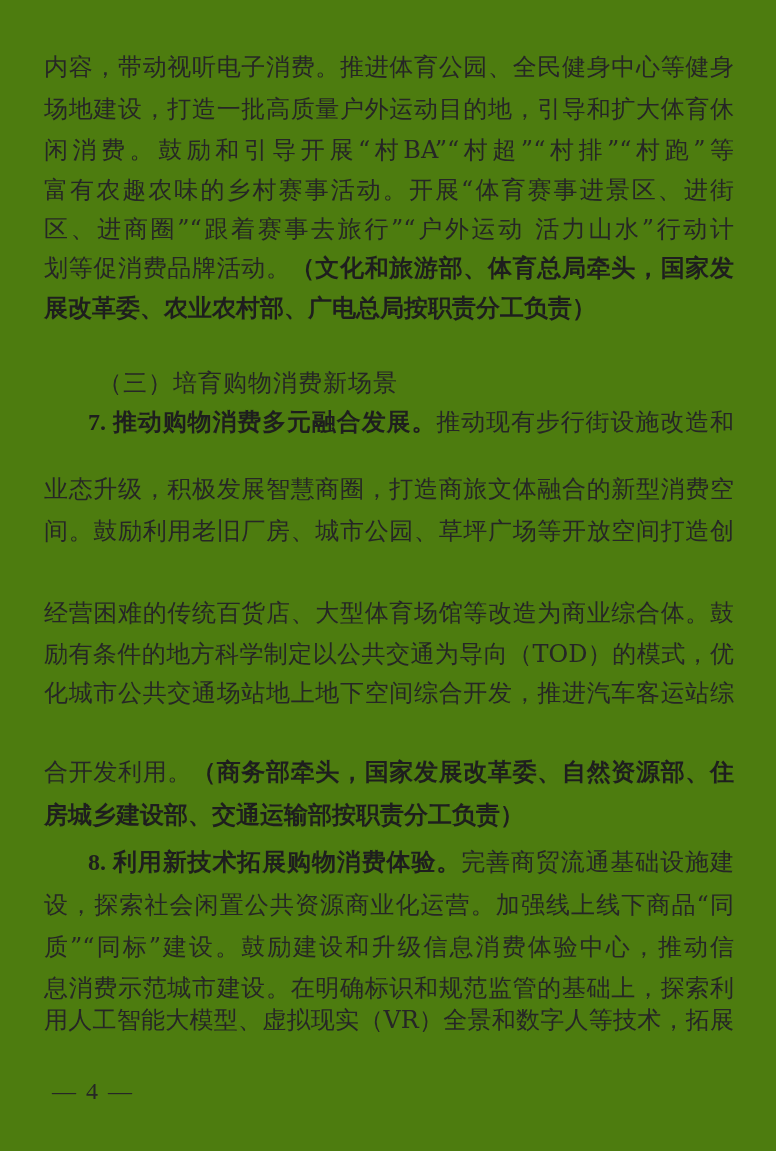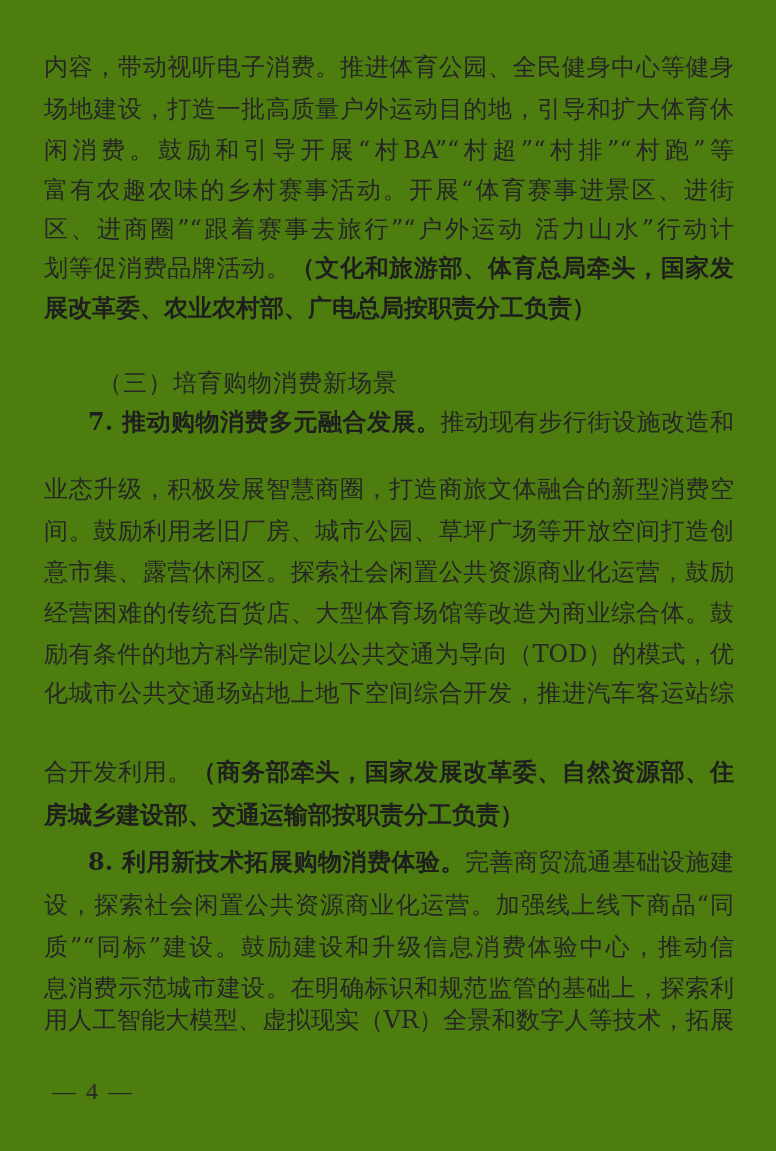--- a/index.html
+++ b/index.html
@@ -43,20 +43,21 @@
     }
     .heading {
       left: 98px;
       width: auto;
       text-align-last: left;
       letter-spacing: 1px;
     }
     .bold {
       font-weight: bold;
       color: #1e1e1e;
+      font-family: Liberation Serif, serif;
     }
     .seg { display: inline; }
     .page-number {
       position: absolute;
       left: 52px;
       top: 1074px;
       height: 34px;
       line-height: 34px;
       font-size: 24px;
       font-family: "Liberation Serif", "DejaVu Serif", serif;
@@ -75,21 +76,20 @@
   <div class="line" style="top:170px"><span class="seg">富有农趣农味的乡村赛事活动。开展“体育赛事进景区、进街</span></div>
   <div class="line" style="top:209px"><span class="seg">区、进商圈”“跟着赛事去旅行”“户外运动 活力山水”行动计</span></div>
   <div class="line" style="top:248px"><span class="seg">划等促消费品牌活动。</span><span class="seg bold">（文化和旅游部、体育总局牵头，国家发</span></div>
   <div class="line last" style="top:288px"><span class="seg bold">展改革委、农业农村部、广电总局按职责分工负责）</span></div>
 
   <div class="line heading" style="top:363px">（三）培育购物消费新场景</div>
 
   <div class="line indent" style="top:402px"><span class="seg bold">7. 推动购物消费多元融合发展。</span><span class="seg">推动现有步行街设施改造和</span></div>
   <div class="line" style="top:469px"><span class="seg">业态升级，积极发展智慧商圈，打造商旅文体融合的新型消费空</span></div>
   <div class="line" style="top:511px"><span class="seg">间。鼓励利用老旧厂房、城市公园、草坪广场等开放空间打造创</span></div>
-  <div class="line" style="top:552px"><span class="seg">意市集、露营休闲区。探索社会闲置公共资源商业化运营，鼓励</span></div>
   <div class="line" style="top:593px"><span class="seg">经营困难的传统百货店、大型体育场馆等改造为商业综合体。鼓</span></div>
   <div class="line" style="top:634px"><span class="seg">励有条件的地方科学制定以公共交通为导向（TOD）的模式，优</span></div>
   <div class="line" style="top:673px"><span class="seg">化城市公共交通场站地上地下空间综合开发，推进汽车客运站综</span></div>
   <div class="line" style="top:752px"><span class="seg">合开发利用。</span><span class="seg bold">（商务部牵头，国家发展改革委、自然资源部、住</span></div>
   <div class="line last" style="top:795px"><span class="seg bold">房城乡建设部、交通运输部按职责分工负责）</span></div>
 
   <div class="line indent" style="top:842px"><span class="seg bold">8. 利用新技术拓展购物消费体验。</span><span class="seg">完善商贸流通基础设施建</span></div>
   <div class="line" style="top:885px"><span class="seg">设，探索社会闲置公共资源商业化运营。加强线上线下商品“同</span></div>
   <div class="line" style="top:927px"><span class="seg">质”“同标”建设。鼓励建设和升级信息消费体验中心，推动信</span></div>
   <div class="line" style="top:968px"><span class="seg">息消费示范城市建设。在明确标识和规范监管的基础上，探索利</span></div>

